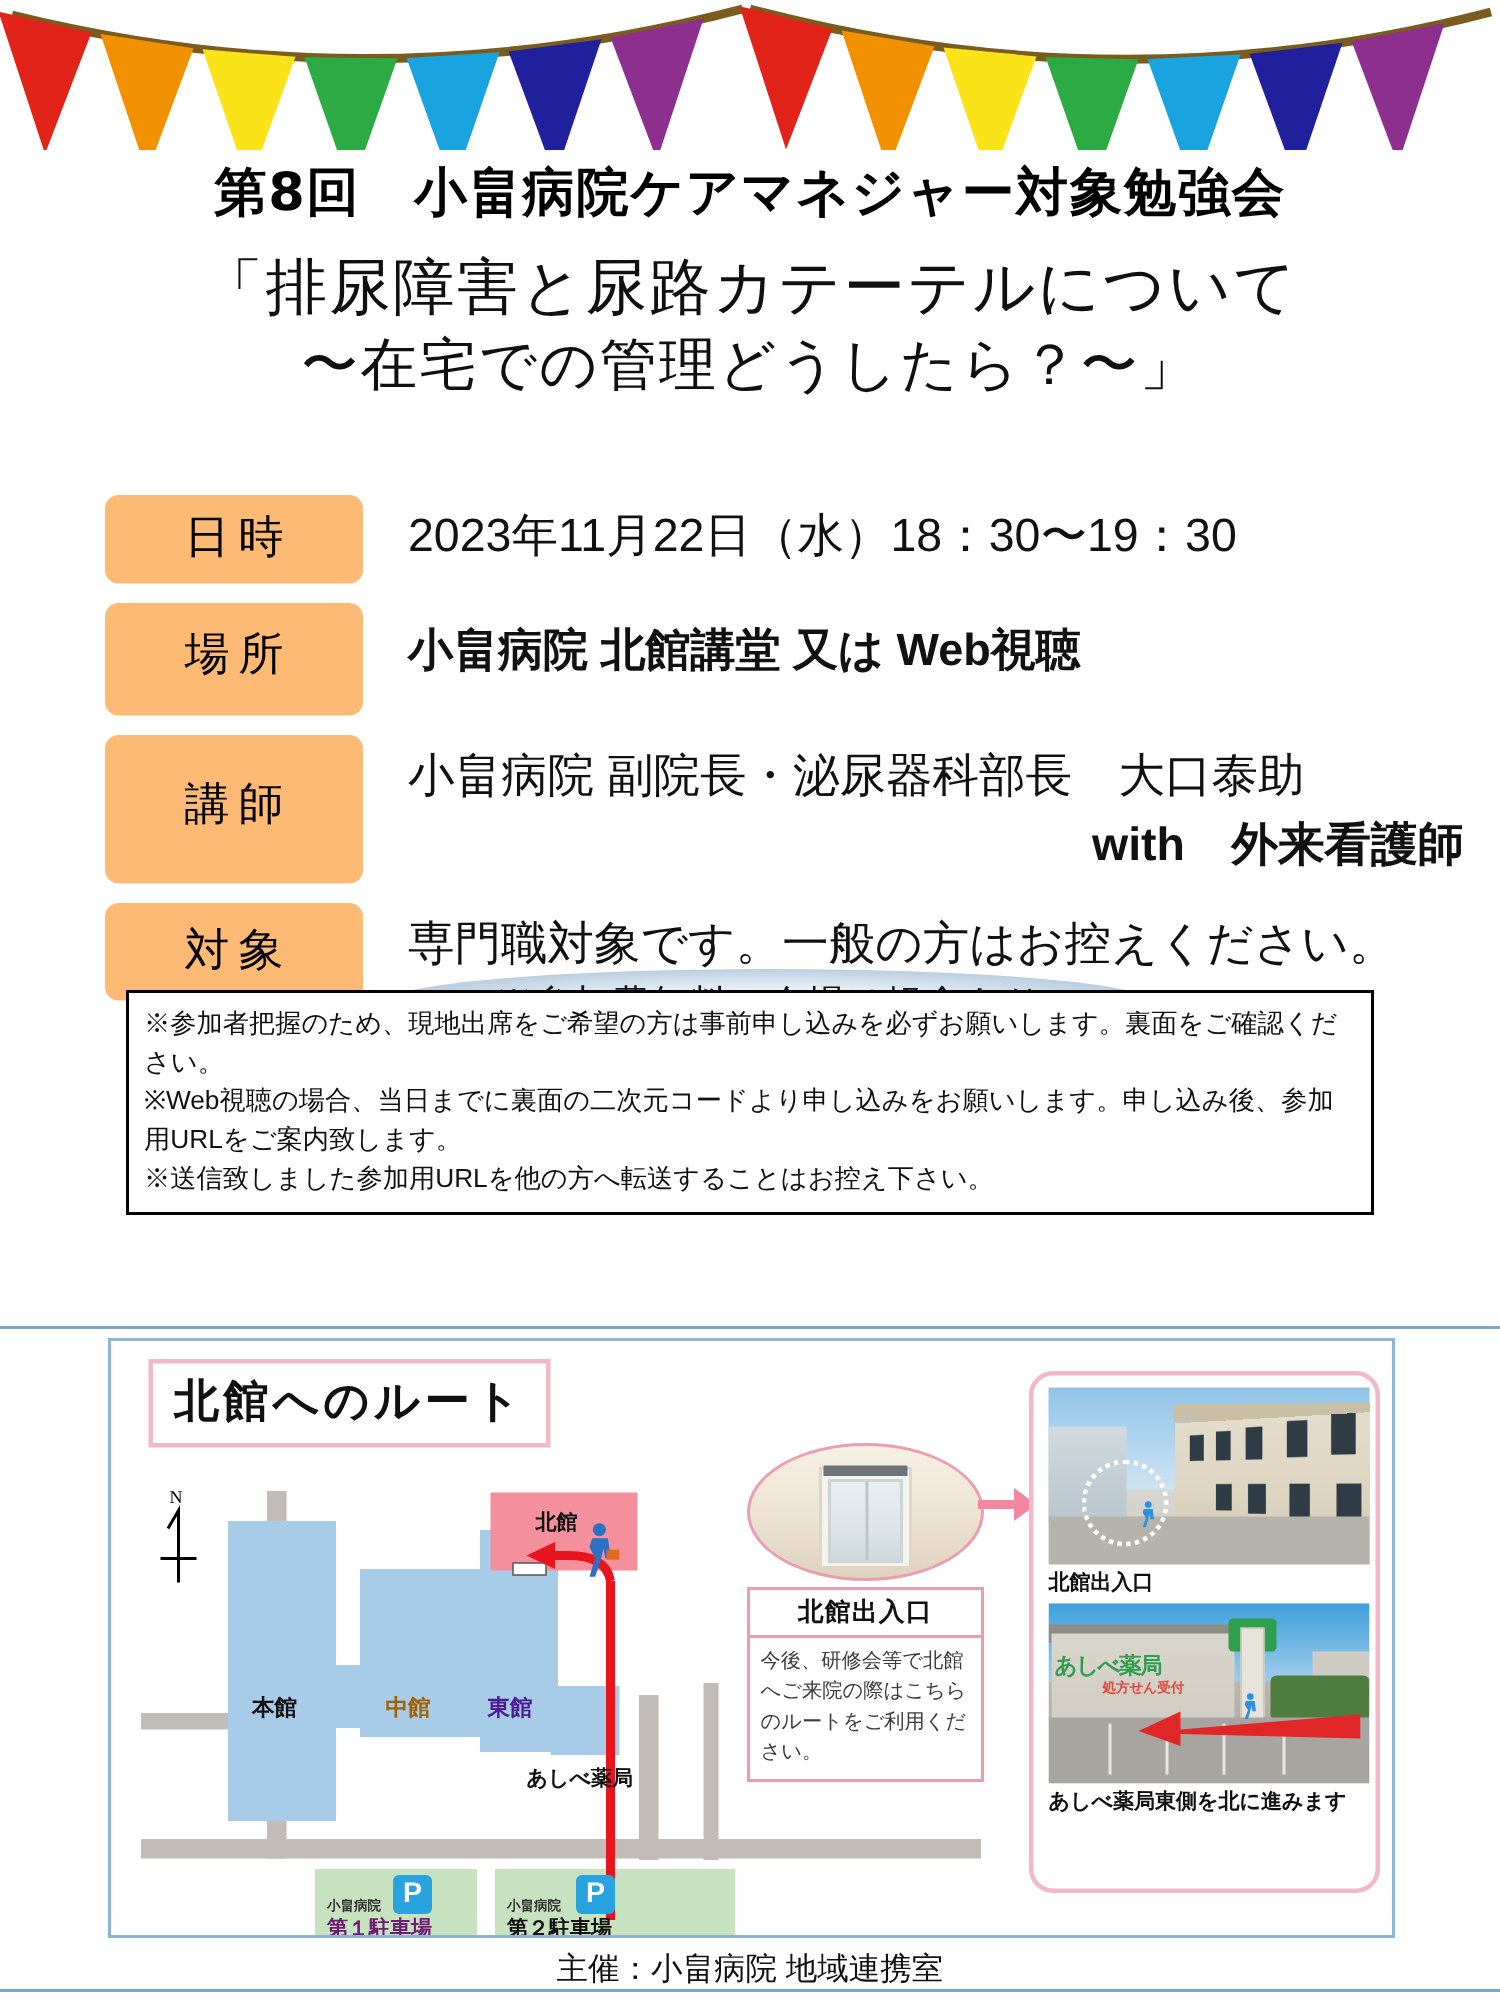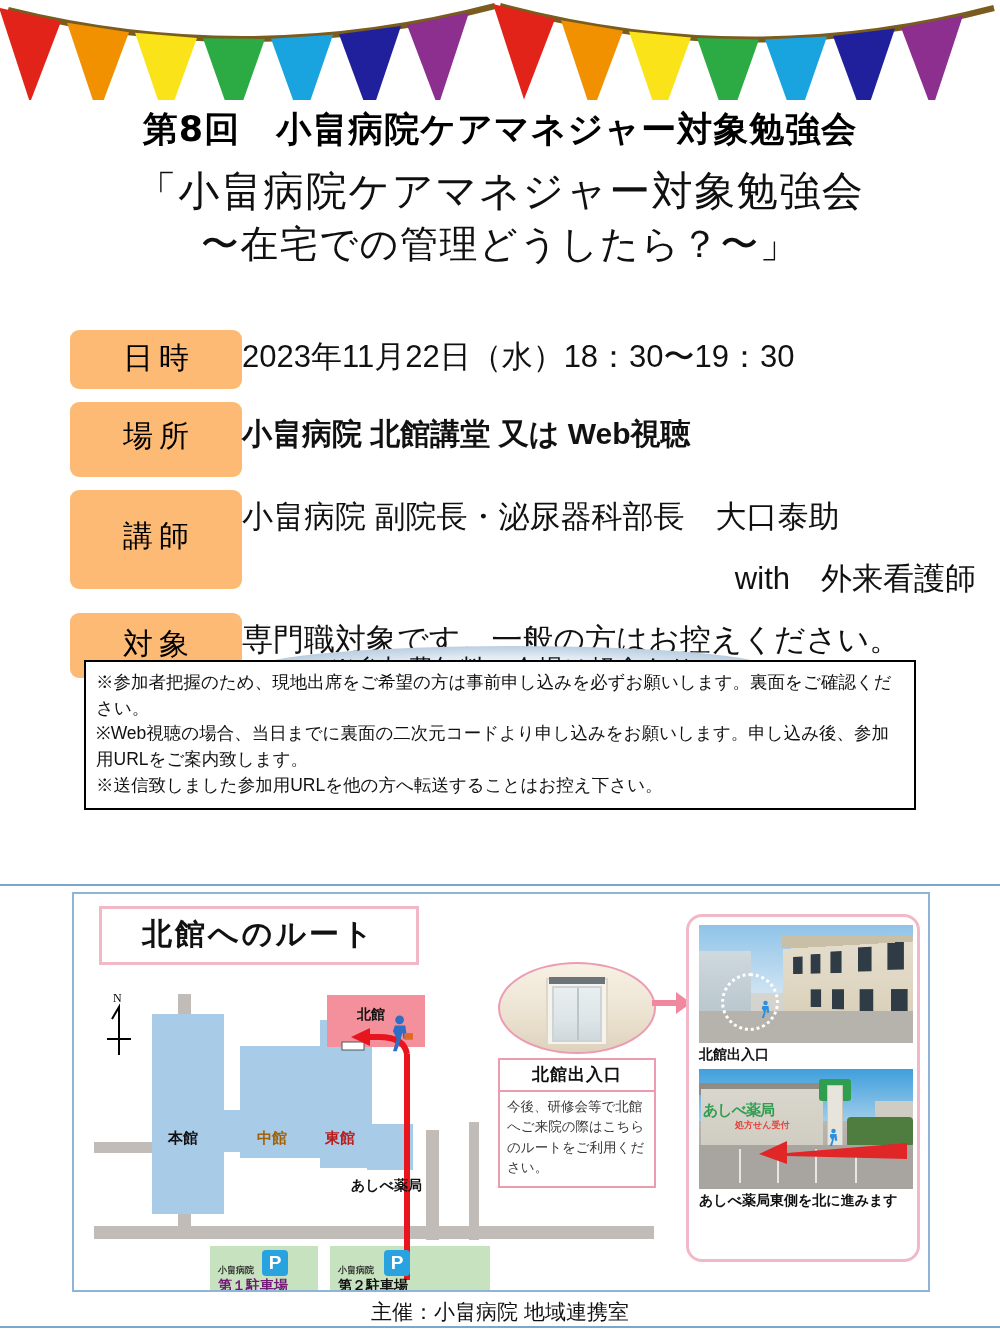--- a/index.html
+++ b/index.html
@@ -71,32 +71,34 @@
     color: #000;
     font-size: 30px;
     letter-spacing: 6px;
     text-indent: 6px;
     text-align: center;
     padding: 10px 0 12px;
     font-family: "Liberation Sans", sans-serif;
   }
   .info-value {
     flex: 1 1 auto;
+    padding-left: 30px;
     padding-top: 6px;
     font-size: 31px;
     line-height: 1.35;
     color: #111;
     font-family: "Liberation Sans", sans-serif;
   }
   .info-value.bold { font-weight: 700; font-size: 30px; padding-top: 12px; }
   .info-value .sub-line {
     display: block;
     text-align: right;
     padding-right: 24px;
-    margin-top: 20px;
+    margin-top: 4px;
+    font-weight: bold;
   }
   .row-datetime .info-label { padding: 8px 0 10px; }
   .row-venue .info-label { padding: 14px 0 20px; }
   .row-speaker .info-label { padding: 26px 0 32px; }
   .row-target .info-label { padding: 11px 0 13px; }
 
   
   .free-banner {
     position: absolute;
     top: 646px; left: 258px;
@@ -146,21 +148,21 @@
     width: 858px; height: 400px;
     border: 2px solid #8eb4d8;
     background: #fff;
     overflow: hidden;
   }
   .map-title-box {
     position: absolute;
     top: 12px; left: 25px;
     border: 3px solid #f0b9c5;
     background: #fff;
-    padding: 5px 40px 7px;
+    padding: 5px 14px 7px;
   }
   .map-title-box span {
     font-size: 30px;
     font-weight: 700;
     color: #111;
     letter-spacing: 3px;
     font-family: "DejaVu Sans", sans-serif;
   }
 
   .map-svg { position: absolute; top: 0; left: 0; width: 858px; height: 400px; }
@@ -353,21 +355,21 @@
           <polygon points="765,39.40027700831025 827,36.41455359045387 796,125.90741529938205" fill="#19a4e0"></polygon>
           <polygon points="833,35.90826763264436 895,28.430747922437668 864,120.16950777754101" fill="#21209c"></polygon>
           <polygon points="901,27.489772000852327 963,15.520455998295333 932,109.50511399957384" fill="#8d2f8f"></polygon>
         </g>
     </svg>
   </div>
 
   <div class="heading-block">
     <div class="title-main">第8回　小畠病院ケアマネジャー対象勉強会</div>
     <div class="title-sub">
-      <span>「小畠病院ケアマネジャー対象勉強会</span>
+      <span>「排尿障害と尿路カテーテルについて</span>
       <span class="line2">〜在宅での管理どうしたら？〜」</span>
     </div>
   </div>
 
   <div class="info-table">
 
     <div class="info-row row-datetime">
       <div class="info-label">日時</div>
       <div class="info-value">2023年11月22日（水）18：30〜19：30</div>
     </div>
@@ -443,21 +445,21 @@
       <svg viewBox="0 0 40 70" width="40" height="70">
         <text x="14" y="13" font-size="12" font-family="Liberation Serif, serif" fill="#000">N</text>
         <path d="M20,20 L20,66" stroke="#000" stroke-width="2"></path>
         <path d="M13,30 L20,18 L20,30" fill="none" stroke="#000" stroke-width="2"></path>
         <path d="M8,50 L32,50" stroke="#000" stroke-width="2"></path>
       </svg>
     </div>
 
     <div style="position:absolute;left:94px;top:235px;font-size:15px;font-weight:700;color:#111;font-family:'DejaVu Sans',sans-serif;">本館</div>
     <div style="position:absolute;left:183px;top:235px;font-size:15px;font-weight:700;color:#a16207;font-family:'DejaVu Sans',sans-serif;">中館</div>
-    <div style="position:absolute;left:251px;top:235px;font-size:15px;font-weight:700;color:#b91c1c;font-family:'DejaVu Sans',sans-serif;">東館</div>
+    <div style="position:absolute;left:251px;top:235px;font-size:15px;font-weight:700;color:#4c1d95;font-family:'DejaVu Sans',sans-serif;">東館</div>
     <div style="position:absolute;left:283px;top:112px;font-size:14px;font-weight:700;color:#111;font-family:'DejaVu Sans',sans-serif;">北館</div>
     <div style="position:absolute;left:277px;top:283px;font-size:14px;font-weight:700;color:#111;font-family:'DejaVu Sans',sans-serif;">あしべ薬局</div>
 
     <div style="position:absolute;left:144px;top:370px;">
       <div style="font-size:9px;color:#333;font-family:'DejaVu Sans',sans-serif;font-weight:700;">小畠病院</div>
       <div style="font-size:14px;color:#701a75;font-family:'DejaVu Sans',sans-serif;font-weight:700;">第１駐車場</div>
     </div>
     <div style="position:absolute;left:188px;top:356px;width:26px;height:26px;background:#29a3e0;border-radius:4px;display:flex;align-items:center;justify-content:center;color:#fff;font-weight:700;font-size:19px;font-family:'Liberation Sans',sans-serif;">P</div>
 
     <div style="position:absolute;left:264px;top:370px;">

